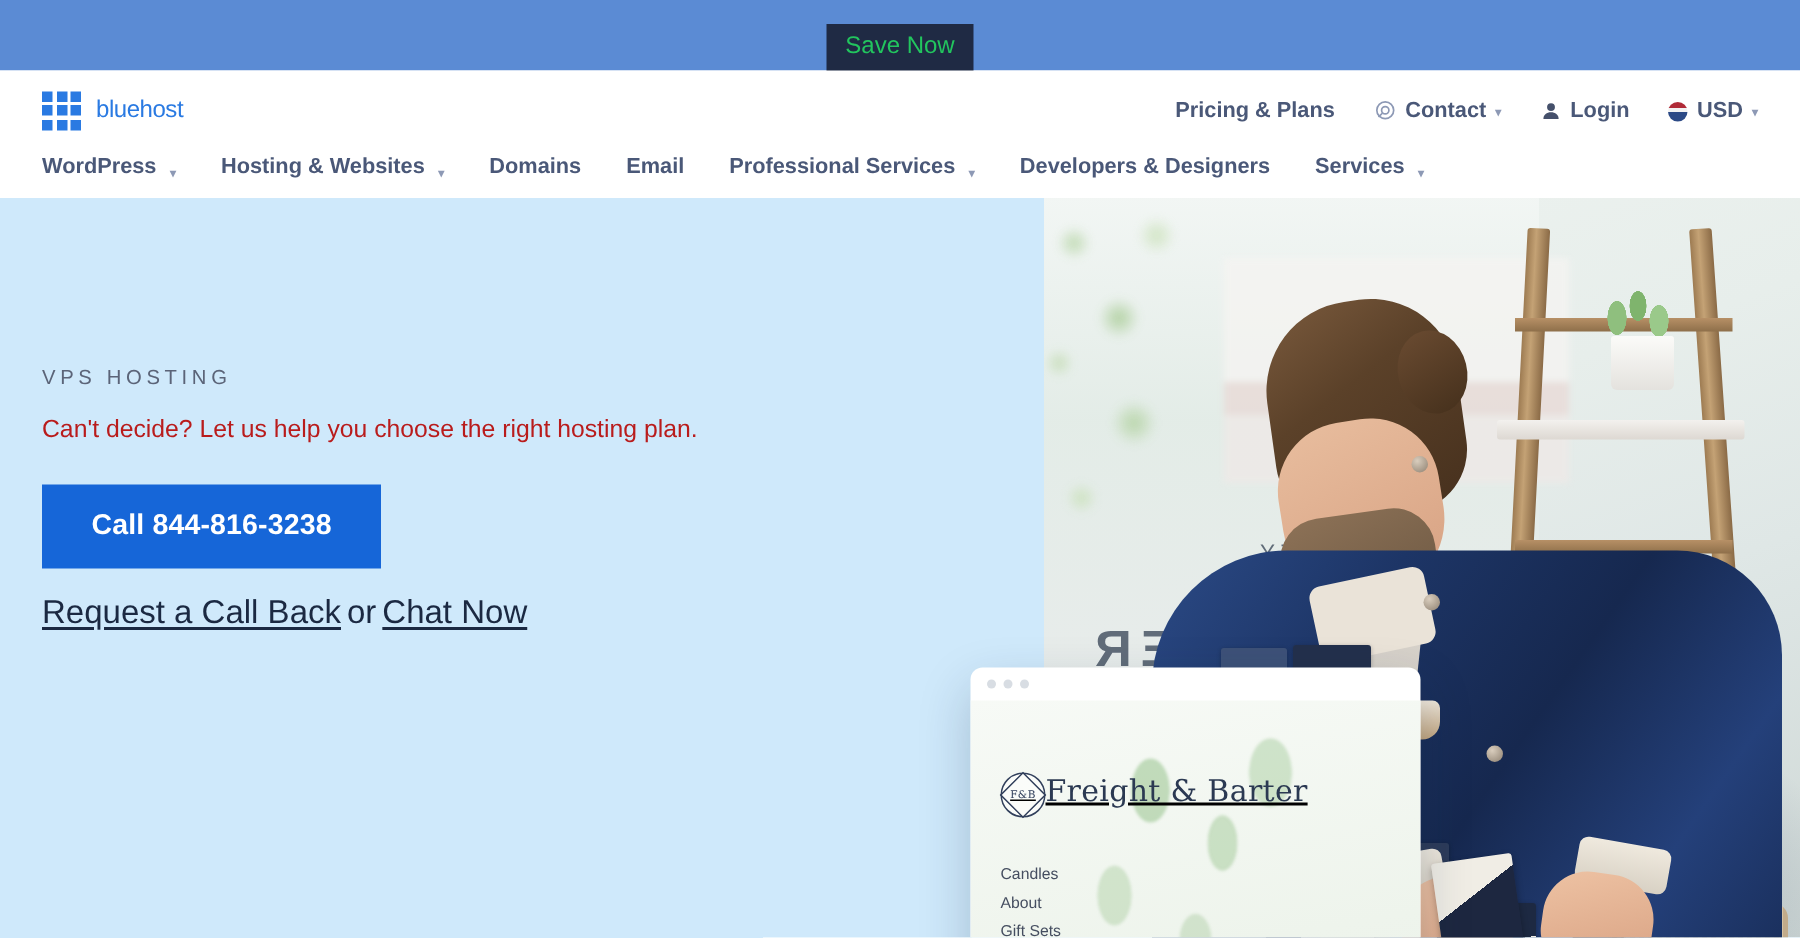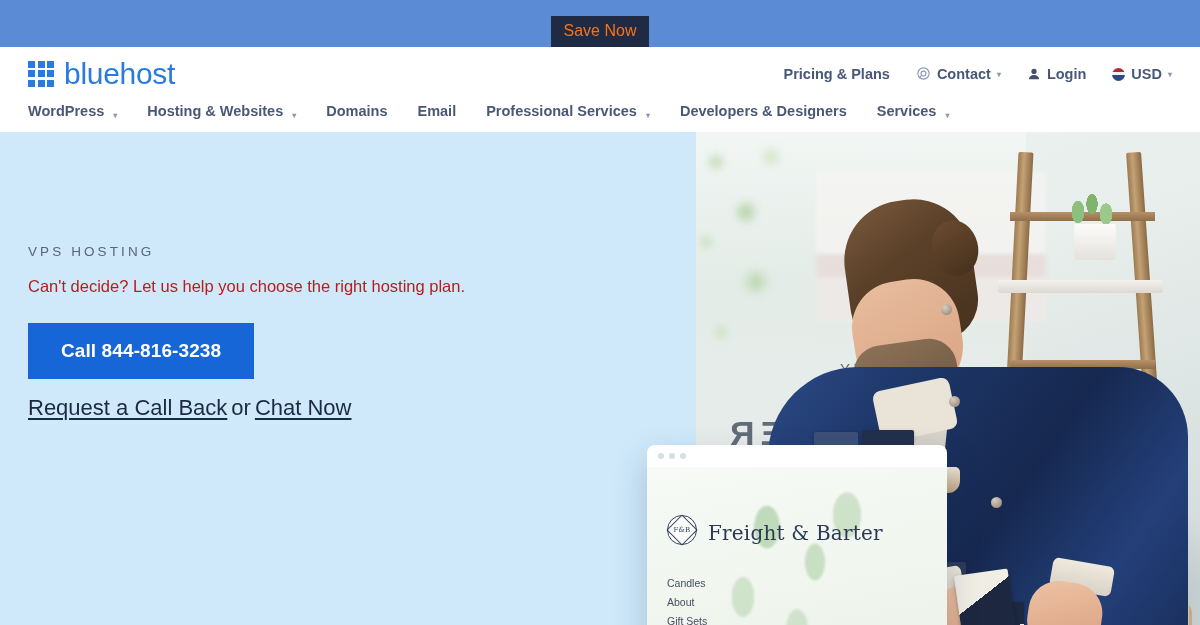--- a/index.html
+++ b/index.html
@@ -19,21 +19,21 @@
     justify-content: center;
     gap: 14px;
   }
   .promo-text {
     color: #ffffff;
     font-size: 16.5px;
     letter-spacing: .1px;
   }
   .promo-btn {
     background: #1f2a44;
-    color: #f97316;
+    color: #22c55e;
     font-size: 16px;
     padding: 6px 13px 7px;
     border: none;
     cursor: pointer;
     line-height: 1.15;
     margin-top: 17px;
   }
 
   
   .header {
@@ -52,21 +52,21 @@
   
   .logo { display: flex; align-items: center; gap: 10px; }
   .logo-grid {
     display: grid;
     grid-template-columns: repeat(3, 7px);
     grid-template-rows: repeat(3, 7px);
     gap: 2.5px;
   }
   .logo-grid i { background: #2a7ae2; display: block; width: 7px; height: 7px; }
   .logo-word {
-    font-size: 30px;
+    font-size: 16px;
     color: #2a7ae2;
     letter-spacing: -.3px;
     font-weight: 400;
   }
 
   
   .util-nav {
     display: flex;
     align-items: center;
     gap: 26px;
@@ -411,21 +411,21 @@
     background:
       radial-gradient(ellipse 18px 30px at 120px 60px, rgba(150,195,140,.55) 0 70%, transparent 72%),
       radial-gradient(ellipse 14px 26px at 168px 95px, rgba(160,200,150,.5) 0 70%, transparent 72%),
       radial-gradient(ellipse 16px 28px at 96px 130px, rgba(170,205,160,.45) 0 70%, transparent 72%),
       radial-gradient(ellipse 20px 32px at 200px 48px, rgba(150,195,140,.4) 0 70%, transparent 72%),
       radial-gradient(ellipse 15px 25px at 150px 160px, rgba(165,200,155,.4) 0 70%, transparent 72%);
     filter: blur(1px);
   }
   .mock-brand {
     position: absolute; left: 20px; top: 48px;
-    display: flex; align-items: flex-end; gap: 11px;
+    display: flex; align-items: flex-start;  text-decoration: underline;
   }
   .brand-seal {
     width: 30px; height: 30px; border-radius: 50%;
     border: 1.4px solid #32405c;
     display: flex; align-items: center; justify-content: center;
     font-size: 7px; color: #32405c;
     font-family: "DejaVu Serif", serif;
     position: relative;
     background: rgba(255,255,255,.55);
   }

